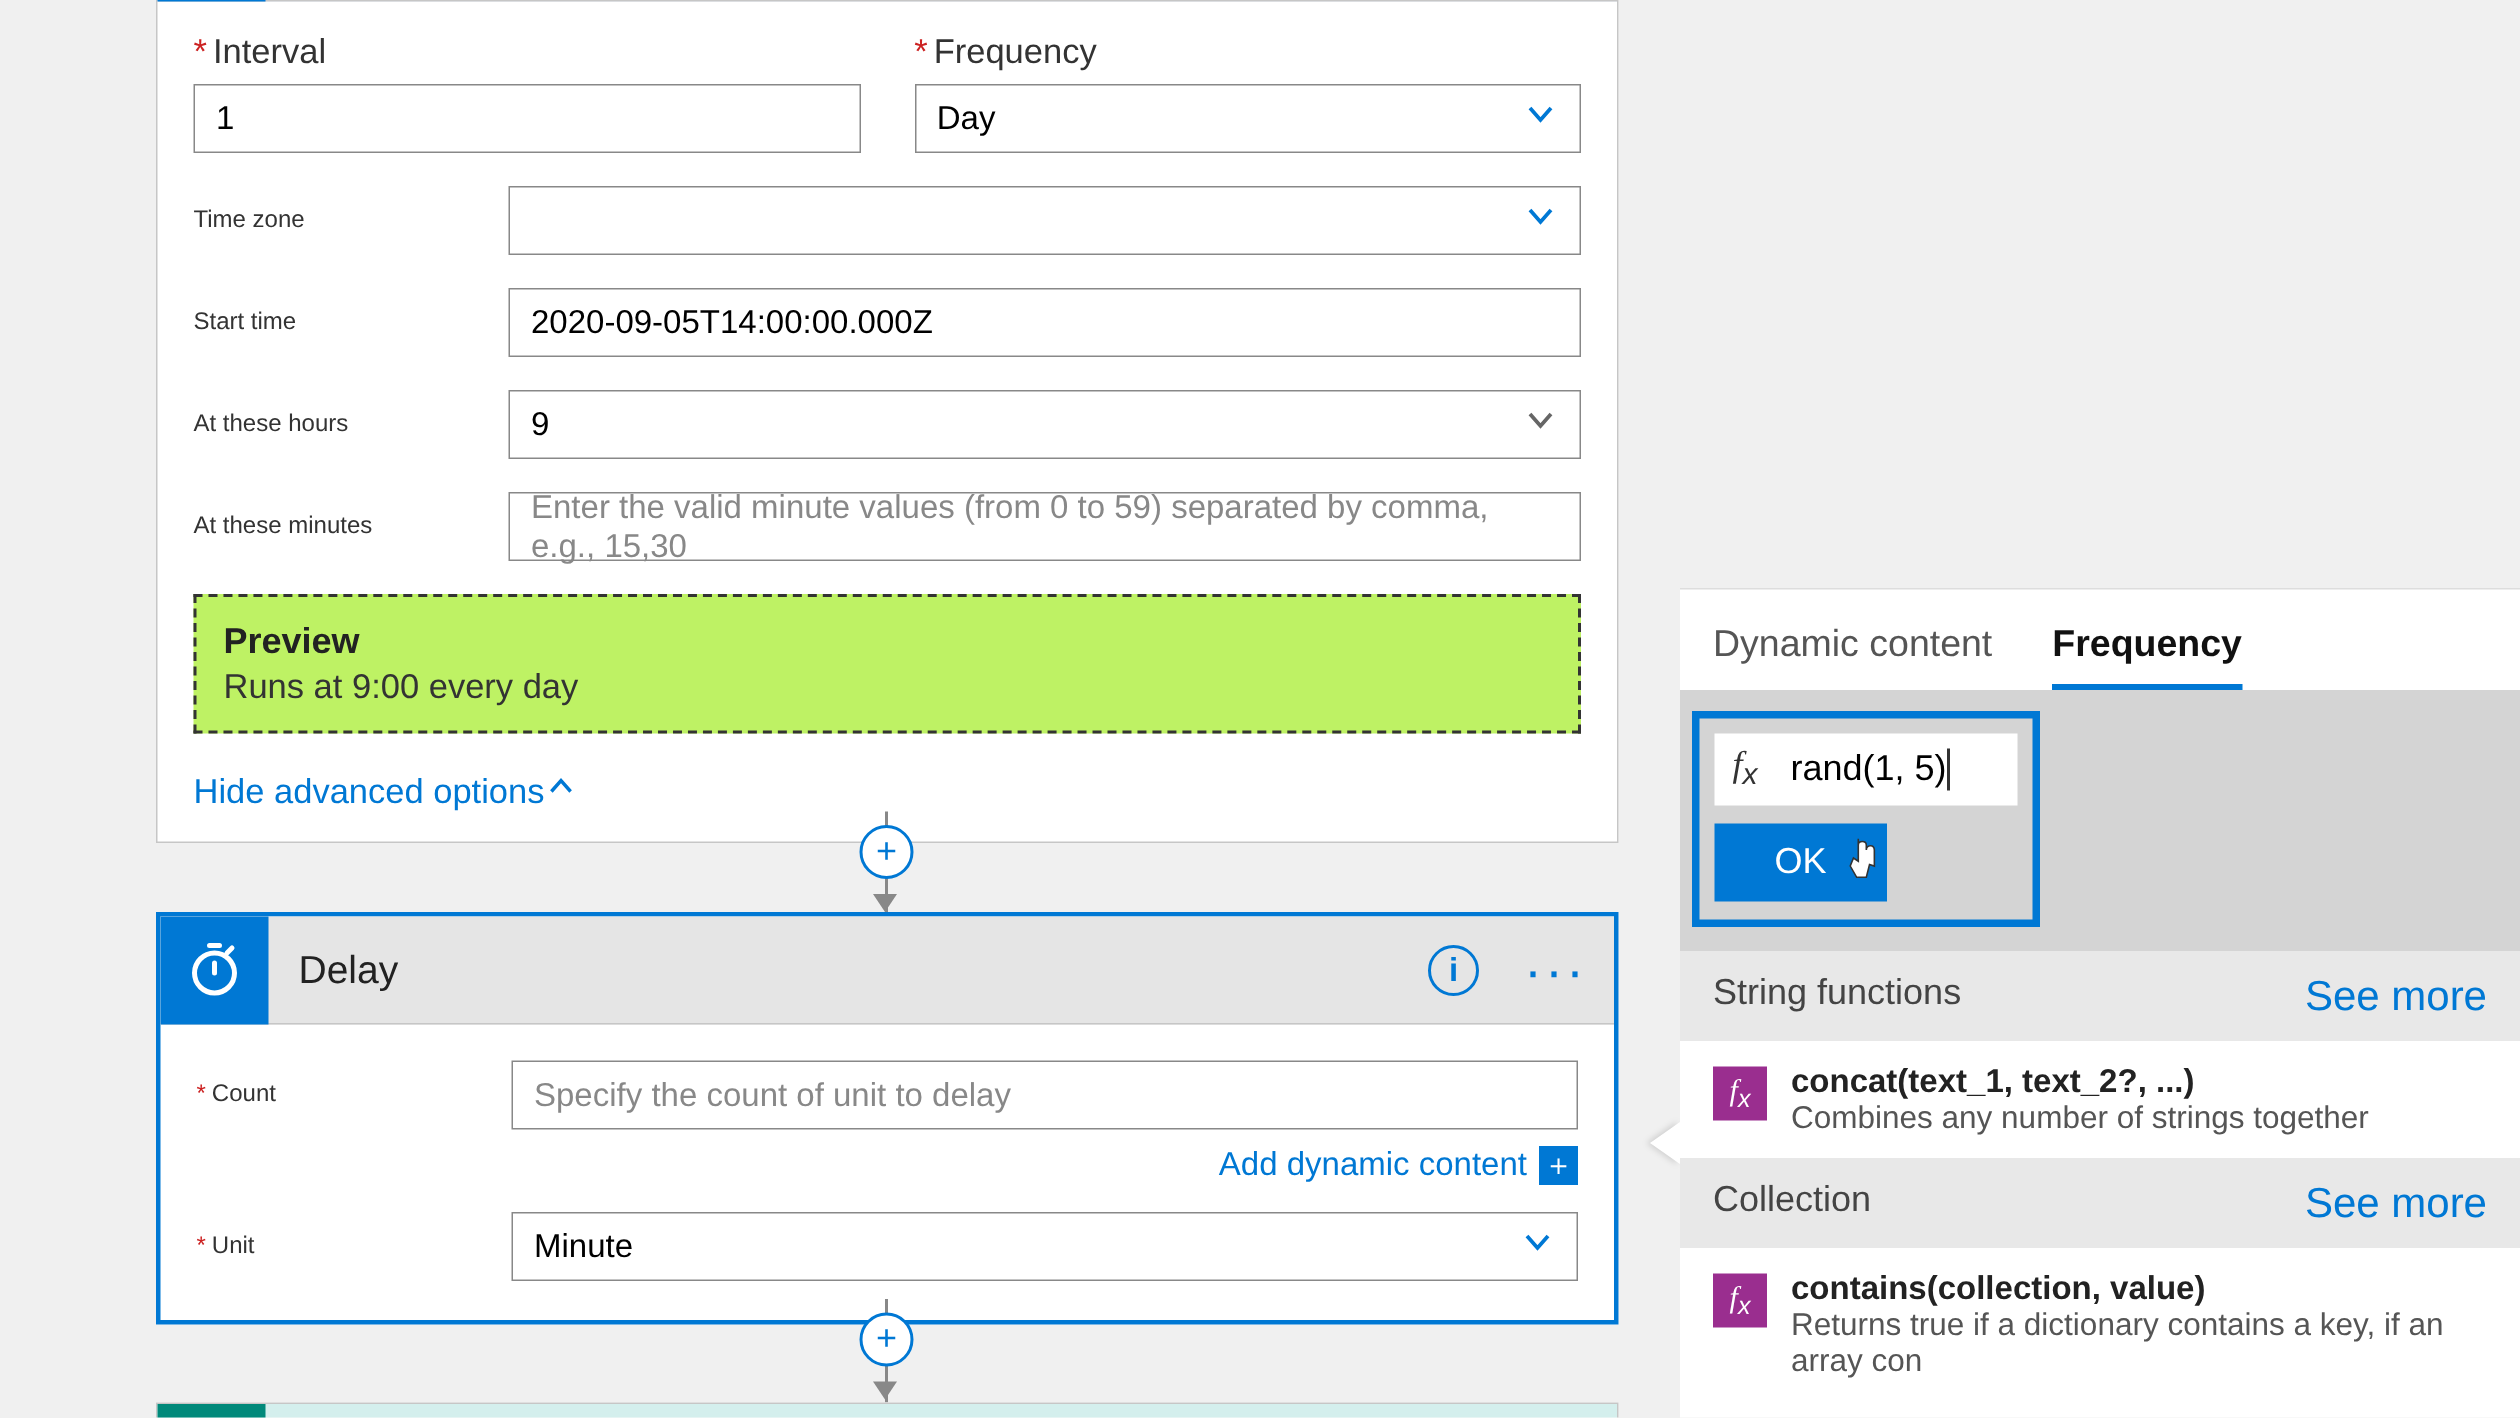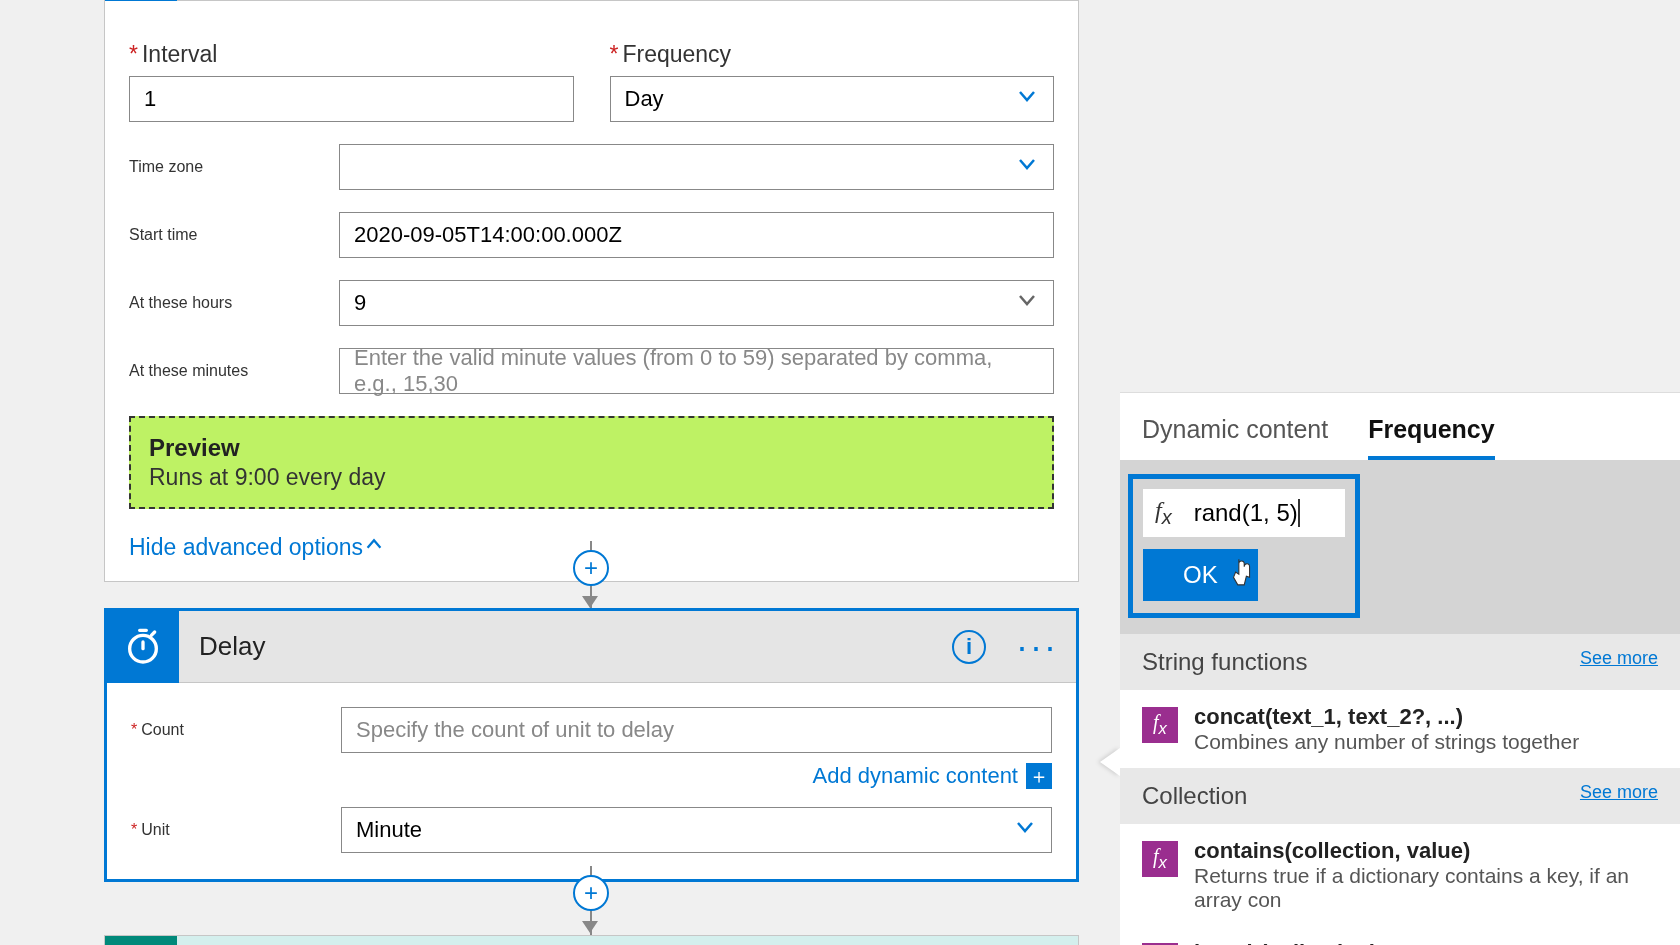--- a/index.html
+++ b/index.html
@@ -150,21 +150,21 @@
 }
 .arrow-head {
   position: absolute;
   border-left: 8px solid transparent;
   border-right: 8px solid transparent;
   border-top: 12px solid #888;
 }
 
 
 #card-recurrence { left: 104px; top: -72px; }
-#card-recurrence .card-body { padding-top: 40px; }
+#card-recurrence .card-body { padding-top: 20px; }
 
 
 #card-delay { left: 104px; top: 608px; border: 3px solid #0078d4; }
 
 
 #card-bottom { left: 104px; top: 935px; }
 #card-bottom .icon-tile { background: #00897a; }
 #card-bottom .card-header { background: #d4efed; }
 
 
@@ -236,21 +236,21 @@
 }
 
 .section-header {
   background: #e8e8e8;
   padding: 14px 22px;
   display: flex;
   justify-content: space-between;
   font-size: 24px;
   color: #444;
 }
-.see-more { color: #0078d4; font-size: 18px; text-decoration: underline; }
+.see-more { color: #0078d4; font-size: 28px; }
 
 .func-item {
   display: flex;
   gap: 16px;
   padding: 14px 22px;
   align-items: flex-start;
   cursor: pointer;
 }
 .func-badge {
   width: 36px; height: 36px;

